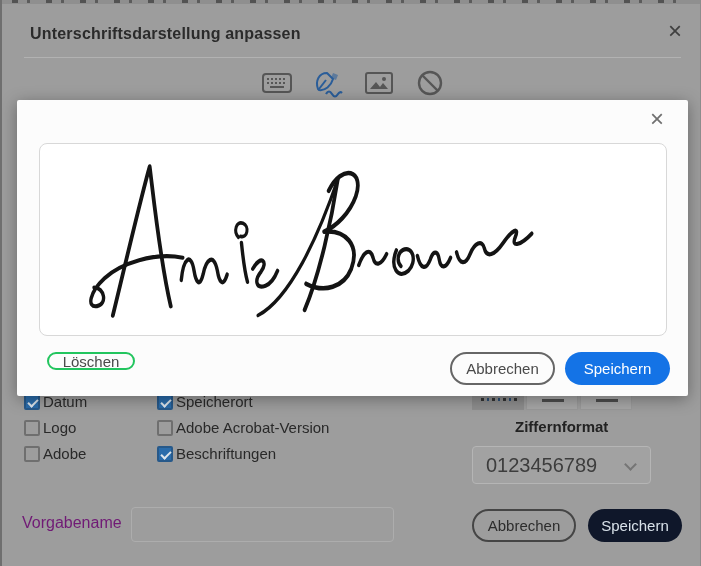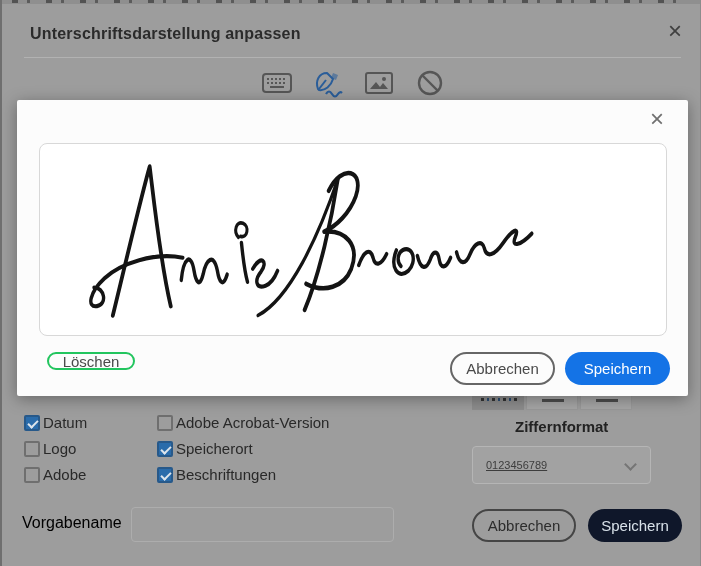--- a/index.html
+++ b/index.html
@@ -32,21 +32,21 @@
   }
   .dlg-divider{
     position:absolute; left:22px; top:57px; width:657px; height:1px; background:#b2b2b2;
   }
   .tabbar{
     position:absolute; left:258px; top:70px; display:flex; gap:17px;
   }
   .tabicon{ width:34px; height:30px; display:flex; align-items:center; justify-content:center; cursor:pointer; }
 
   
-  .cbcol{ position:absolute; top:413px;text-align:center; }
+  .cbcol{ position:absolute; top:392px;text-align:center; }
   .cbcol.c1{ left:22px; } .cbcol.c2{ left:155px; }
   .cbrow{ display:flex; align-items:center; margin-bottom:7px; height:19px; cursor:pointer; }
   .cb{
     width:16px; height:16px; border:2px solid #6f6f6f; border-radius:2px;
     background:transparent; position:relative; flex:0 0 auto;
   }
   .cb.checked{ background:#2a6cab; border-color:#27598a; }
   .cb.checked::after{
     content:""; position:absolute; left:2px; top:3px; width:8px; height:4px;
     border-left:2px solid #dde5ec; border-bottom:2px solid #dde5ec; transform:rotate(-45deg);
@@ -59,27 +59,27 @@
   .seg.sel{ background:#8d8d8d; border-color:#8d8d8d; }
   .seg .dash{ position:absolute; left:15px; top:17px; width:22px; height:3px; background:#4c4c4c; }
   .seg .frag{ position:absolute; left:8px; top:16px; width:36px; height:3px;
     background:repeating-linear-gradient(90deg,#333 0 3px,transparent 3px 6px,#2b4d72 6px 8px,transparent 8px 11px); }
 
   .ziff-label{ position:absolute; left:470px; top:418px; font-size:15px; font-weight:bold; color:#222;margin-left:43px; }
   .select{
     position:absolute; left:470px; top:446px; width:179px; height:38px;
     border:1px solid #b5b5b5; border-radius:4px; background:#a2a2a2; cursor:pointer;
   }
-  .select .val{ position:absolute; left:13px; top:0; line-height:36px; font-size:11px; color:#3d3d3d;text-decoration:underline; }
+  .select .val{ position:absolute; left:13px; top:0; line-height:36px; font-size:20px; color:#3d3d3d; }
   .select .chev{
     position:absolute; right:15px; top:13px; width:9px; height:9px;
     border-left:2px solid #757575; border-bottom:2px solid #757575; transform:rotate(-45deg);
   }
 
-  .vname-label{ position:absolute; left:20px; top:514px; font-size:16px; color:#000000; }
+  .vname-label{ position:absolute; left:20px; top:514px; font-size:16px; color:#701a75; }
   .vname-input{
     position:absolute; left:129px; top:507px; width:263px; height:35px;
     border:1px solid #adadad; border-radius:4px; background:transparent;
     font-family:inherit; font-size:15px; color:#333; padding:0 10px; outline:none;
   }
 
   .btn{ border-radius:17px; font-family:inherit; font-size:15px; cursor:pointer;
         display:flex; align-items:center; justify-content:center; }
   .dlg-cancel{
     position:absolute; left:470px; top:509px; width:104px; height:33px;
@@ -190,26 +190,26 @@
     <span class="cb"></span>
     <span class="cblabel">Logo</span>
   </div>
   <div class="cbrow">
     <span class="cb"></span>
     <span class="cblabel">Adobe</span>
   </div>
 </div>
 <div class="cbcol c2">
   <div class="cbrow">
+    <span class="cb checked"></span>
+    <span class="cblabel">Speicherort</span>
+  </div>
+  <div class="cbrow">
     <span class="cb"></span>
     <span class="cblabel">Adobe Acrobat-Version</span>
-  </div>
-  <div class="cbrow">
-    <span class="cb checked"></span>
-    <span class="cblabel">Speicherort</span>
   </div>
   <div class="cbrow">
     <span class="cb checked"></span>
     <span class="cblabel">Beschriftungen</span>
   </div>
 </div>
 
 <div class="segbar">
   <div class="seg sel">
       <span class="frag"></span>

